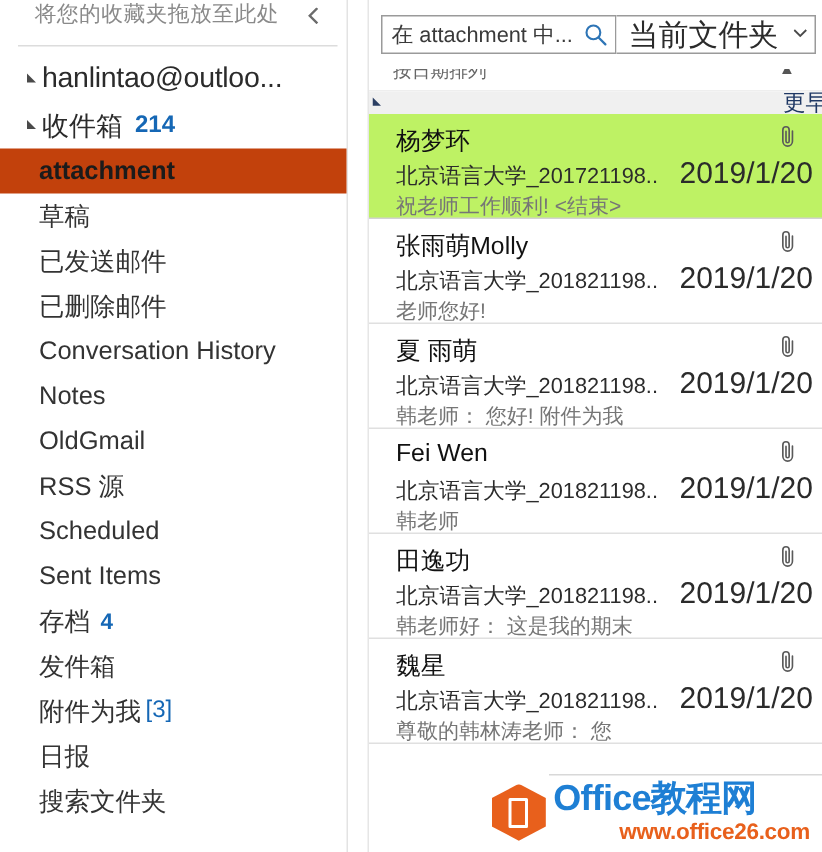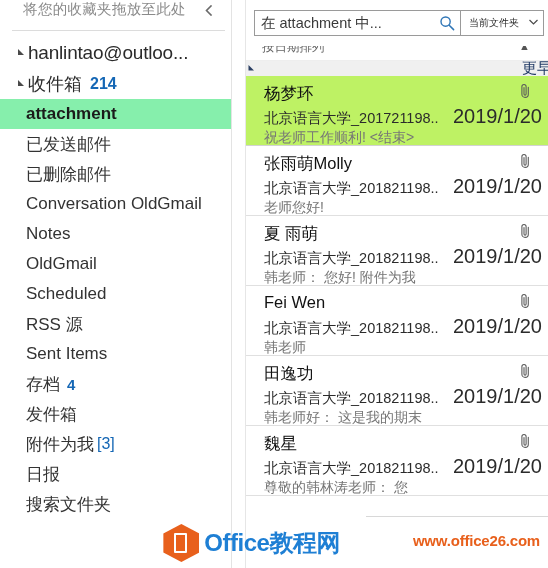--- a/index.html
+++ b/index.html
@@ -107,21 +107,21 @@
 
   .sub-row {
     padding-left: 26px;
     height: 30px;
   }
   .sub-row .label {
     font-size: 17px;
     color: #333333;
   }
   .sub-row.selected {
-    background: #86efac;
+    background: #c2410c;
   }
   .sub-row.selected .label {
     font-weight: bold;
     color: #1b1b1b;
   }
   .sub-row .count-blue {
     font-size: 15px;
     color: #1567b5;
     font-weight: bold;
     margin-left: 7px;
@@ -189,21 +189,21 @@
     align-items: center;
     border: 1px solid #9a9a9a;
     border-left: none;
     height: 26px;
     box-sizing: border-box;
     background: #ffffff;
     padding: 0 5px 0 8px;
     white-space: nowrap;
   }
   .scope-label {
-    font-size: 10px;
+    font-size: 20px;
     color: #2b2b2b;
   }
   .scope-caret {
     font-size: 8px;
     color: #4a4a4a;
     margin-left: 10px;
     line-height: 1;
   }
 
   
@@ -349,21 +349,21 @@
   .wm-doc {
     position: absolute;
     left: 11px;
     top: 9px;
     width: 13px;
     height: 20px;
     border: 2.5px solid #ffffff;
     box-sizing: border-box;
     border-radius: 1px;
   }
-  .wm-text { display: flex; flex-direction: row; line-height: 1; gap: 29px; }
+  .wm-text { display: flex; flex-direction: column; line-height: 1; }
   .wm-title {
     font-size: 24px;
     font-weight: bold;
     color: #1e7fd4;
     letter-spacing: -0.5px;
     white-space: nowrap;
   }
   .wm-url {
     font-size: 15px;
     font-weight: bold;
@@ -418,39 +418,42 @@
             </svg>
         </span>
         <span class="label">收件箱</span>
         <span class="count">214</span>
       </div>
 
       <div class="nav-row sub-row selected">
         <span class="label">attachment</span>
       </div>
       <div class="nav-row sub-row">
+        <span class="label">草稿</span>
+      </div>
+      <div class="nav-row sub-row">
         <span class="label">已发送邮件</span>
       </div>
       <div class="nav-row sub-row">
         <span class="label">已删除邮件</span>
       </div>
       <div class="nav-row sub-row">
-        <span class="label">Conversation OldGmail</span>
+        <span class="label">Conversation History</span>
       </div>
       <div class="nav-row sub-row">
         <span class="label">Notes</span>
       </div>
       <div class="nav-row sub-row">
         <span class="label">OldGmail</span>
       </div>
       <div class="nav-row sub-row">
+        <span class="label">RSS 源</span>
+      </div>
+      <div class="nav-row sub-row">
         <span class="label">Scheduled</span>
-      </div>
-      <div class="nav-row sub-row">
-        <span class="label">RSS 源</span>
       </div>
       <div class="nav-row sub-row">
         <span class="label">Sent Items</span>
       </div>
       <div class="nav-row sub-row">
         <span class="label">存档</span>
         <span class="count-blue">4</span>
       </div>
       <div class="nav-row sub-row">
         <span class="label">发件箱</span>

